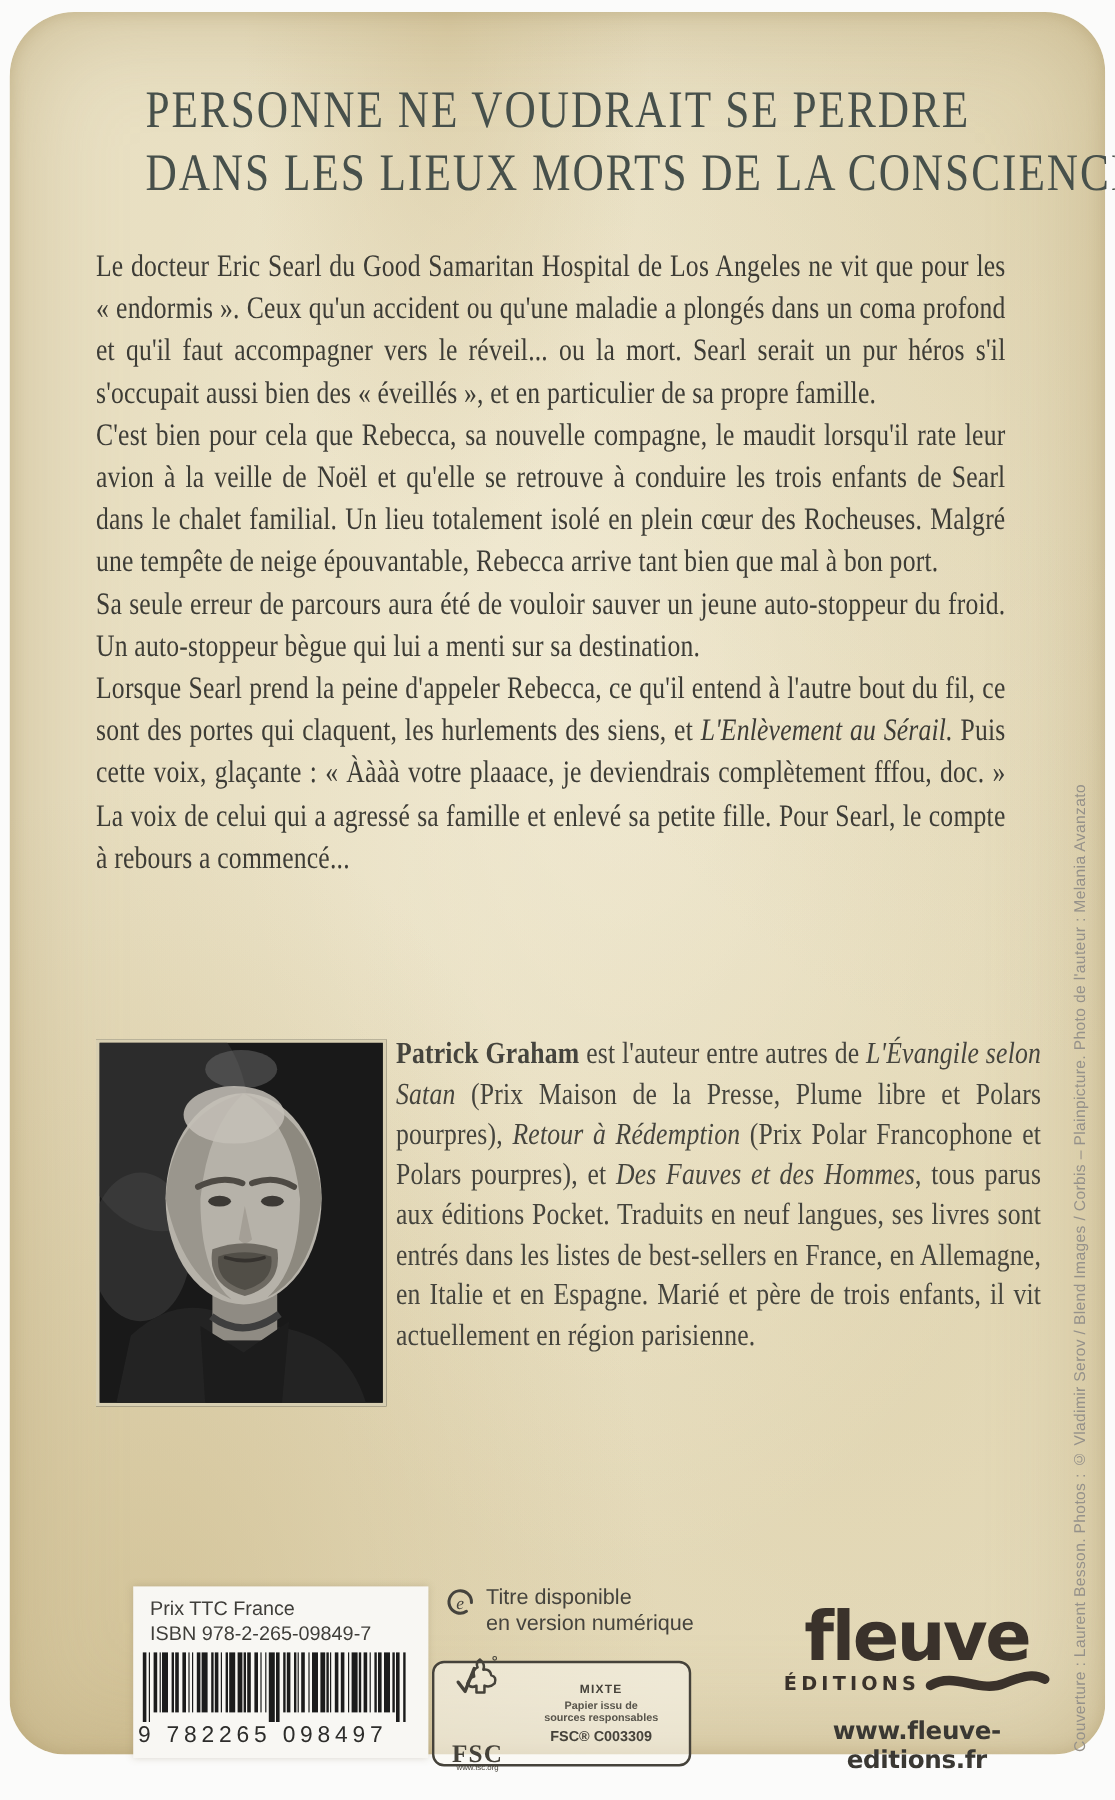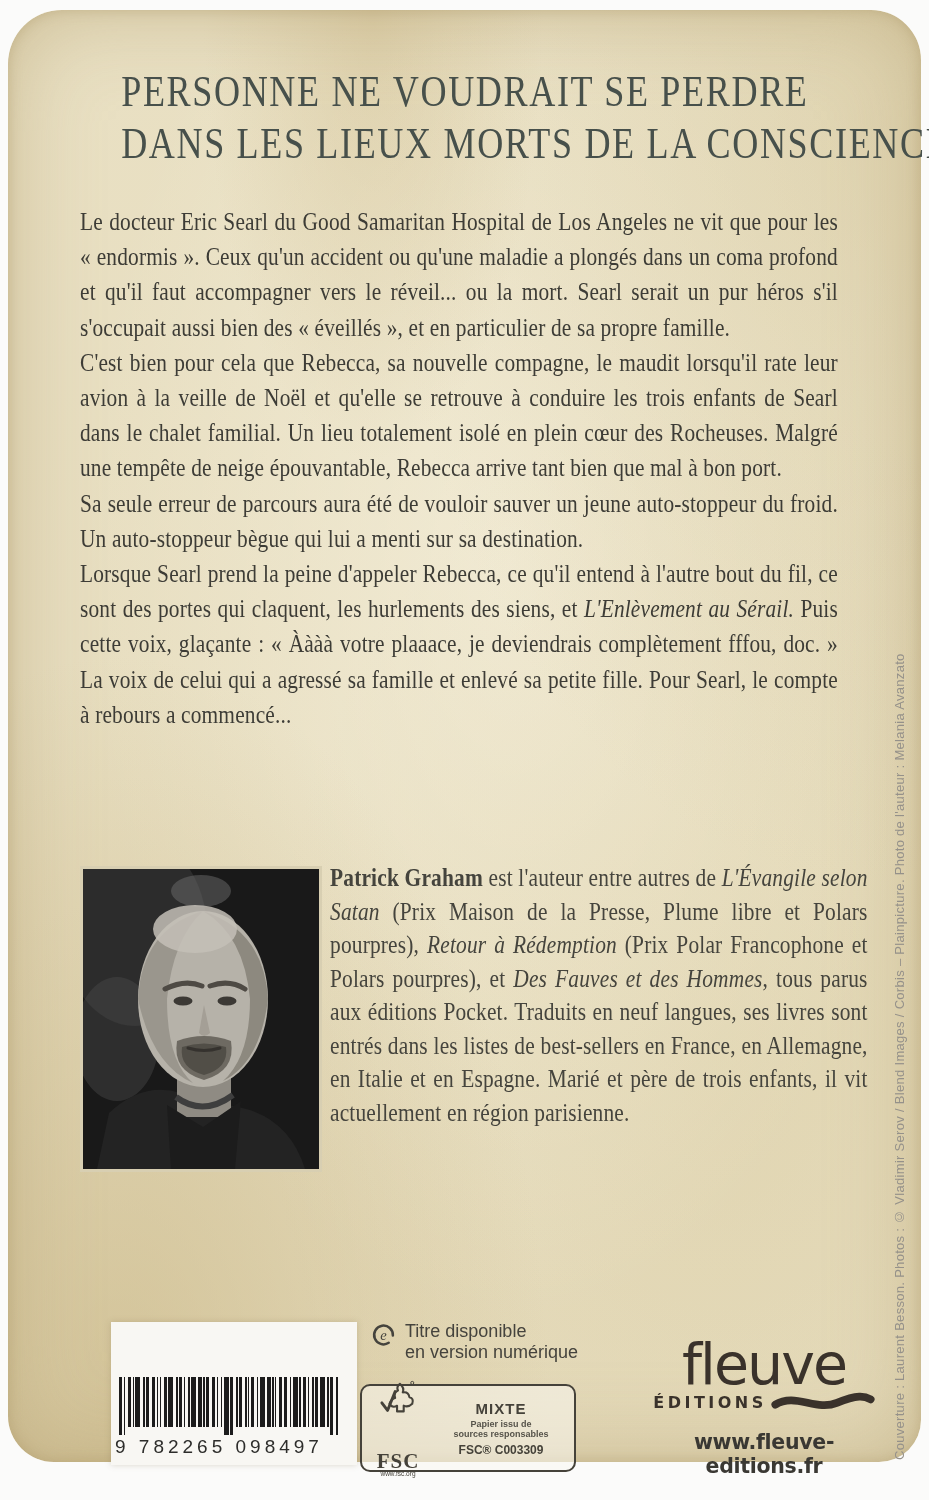--- a/index.html
+++ b/index.html
@@ -59,25 +59,25 @@
   .ebook-text{font-size:18px;line-height:21px;}
   .fsc-box{
     position:absolute;left:352px;top:1374px;width:212px;height:84px;
     border:2.5px solid #45423a;border-radius:10px;background:rgba(250,248,240,.55);
     display:flex;align-items:center;color:#45423a;
   }
   .fsc-left{width:72px;text-align:center;}
   .fsc-acronym{font-family:"Liberation Serif",serif;font-weight:bold;font-size:21px;line-height:18px;letter-spacing:1px;margin-top:28px;}
   .fsc-url{font-family:"Liberation Sans",sans-serif;font-size:6.5px;}
   .fsc-right{flex:1;text-align:center;font-family:"Liberation Sans",sans-serif;padding-right:6px;}
-  .fsc-type{font-size:15px;font-weight:bold;letter-spacing:1px;margin-bottom:2px;}
+  .fsc-type{font-size:10px;font-weight:bold;letter-spacing:1px;margin-bottom:2px;}
   .fsc-desc{font-size:9px;line-height:10.5px;font-weight:bold;color:#56534a;}
   .fsc-code{font-size:12px;font-weight:bold;margin-top:3px;}
   .publisher{position:absolute;left:628px;top:1328px;width:256px;color:#3a322b;font-family:"DejaVu Sans", sans-serif;}
-  .pub-name{font-size:57px;line-height:52px;font-weight:normal;letter-spacing:-2px;text-align:center;}
+  .pub-name{font-size:57px;line-height:52px;font-weight:bold;letter-spacing:-2px;text-align:center;}
   .pub-sub-row{display:flex;align-items:center;justify-content:center;gap:4px;margin-top:0px;}
   .pub-sub{font-size:16px;font-weight:bold;letter-spacing:3.5px;}
   .pub-site{margin-top:16px;text-align:center;font-size:20.5px;font-weight:bold;color:#3a3833;letter-spacing:-0.3px;}
   .credits{
     position:absolute;left:884px;top:555px;height:895px;width:17px;
     writing-mode:vertical-rl;transform:rotate(180deg);
     font-family:"Liberation Sans", sans-serif;font-size:13px;letter-spacing:.3px;color:#95918a;
     white-space:nowrap;
   }
 </style>
@@ -125,20 +125,24 @@
     </svg>
   </div>
 
   <div class="bio">
     <div class="cx">
       <p><span class="run-b">Patrick Graham</span><span> est l'auteur entre autres de </span><span class="run-i">L'Évangile selon Satan</span><span> (Prix Maison de la Presse, Plume libre et Polars pourpres), </span><span class="run-i">Retour à Rédemption</span><span> (Prix Polar Francophone et Polars pourpres), et </span><span class="run-i">Des Fauves et des Hommes</span><span>, tous parus aux éditions Pocket. Traduits en neuf langues, ses livres sont entrés dans les listes de best-sellers en France, en Allemagne, en Italie et en Espagne. Marié et père de trois enfants, il vit actuellement en région parisienne.</span></p>
     </div>
   </div>
 
   <div class="price-box">
+    <div class="pb-text">
+      <div>Prix TTC France</div>
+      <div>ISBN 978-2-265-09849-7</div>
+    </div>
     <div class="barcode" id="barcode">
         <span class="bar" style="width: 3.1px; margin-right: 1.45px; height: 58px;"></span>
         <span class="bar" style="width: 1.55px; margin-right: 2.9px; height: 58px;"></span>
         <span class="bar" style="width: 3.1px; margin-right: 1.45px; height: 50px;"></span>
         <span class="bar" style="width: 1.55px; margin-right: 1.45px; height: 50px;"></span>
         <span class="bar" style="width: 4.65px; margin-right: 2.9px; height: 50px;"></span>
         <span class="bar" style="width: 1.55px; margin-right: 1.45px; height: 50px;"></span>
         <span class="bar" style="width: 3.1px; margin-right: 2.9px; height: 50px;"></span>
         <span class="bar" style="width: 3.1px; margin-right: 1.45px; height: 50px;"></span>
         <span class="bar" style="width: 1.55px; margin-right: 1.45px; height: 50px;"></span>

